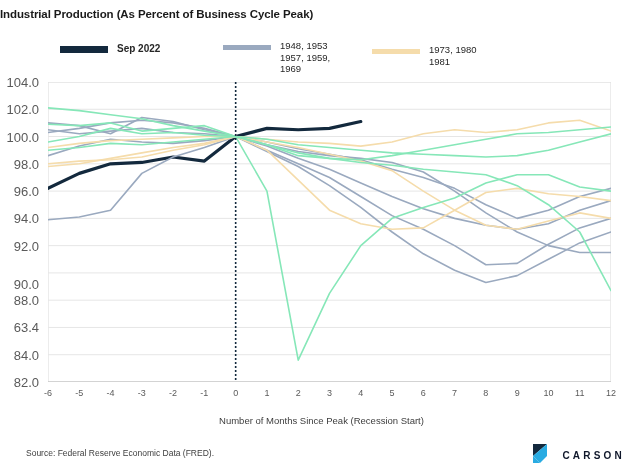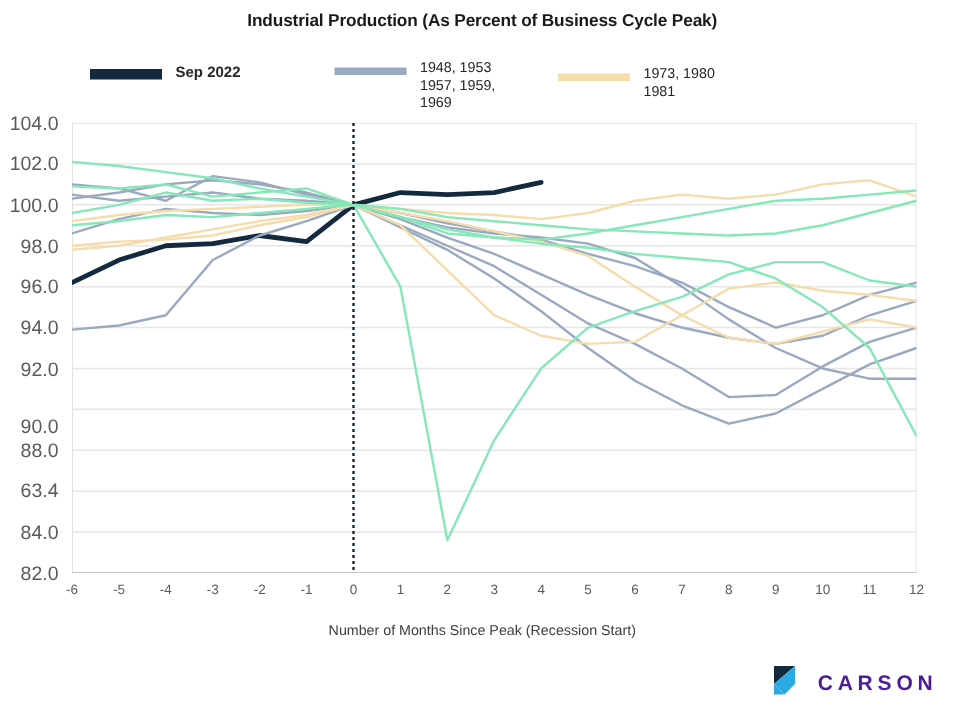--- a/index.html
+++ b/index.html
@@ -5,21 +5,21 @@
   html,body{margin:0;padding:0;}
   body{
     width:643px;height:471px;background:#ffffff;
     font-family:"Liberation Sans", sans-serif;
     color:#404040;overflow:hidden;position:relative;
   }
   #chart-root{position:absolute;inset:0;}
 
   .chart-title{
     position:absolute;left:0;top:8px;width:643px;
-    text-align:center;font-size:11.5px;font-weight:bold;color:#1a1a1a;
+    text-align:left;font-size:11.5px;font-weight:bold;color:#1a1a1a;
     letter-spacing:-0.1px;
   }
 
   
   .legend{position:absolute;left:60px;top:42px;width:575px;height:32px;}
   .legend-item{position:absolute;display:flex;align-items:flex-start;}
   .legend-swatch{width:48px;height:5px;border-radius:0;margin-top:5px;flex:0 0 auto;}
   .legend-swatch.thick{height:7px;margin-top:4px;}
   .legend-label{margin-left:9px;font-size:9.5px;line-height:11.5px;color:#262626;}
   .legend-label.bold{font-weight:bold;font-size:10px;line-height:13px;}
@@ -40,21 +40,21 @@
   .xlabels{position:absolute;left:48px;top:388px;width:563px;height:16px;}
   .xlabel{position:absolute;font-size:9px;color:#5a5a5a;transform:translateX(-50%);white-space:nowrap;}
 
   .xaxis-title{position:absolute;left:0;top:415px;width:643px;text-align:center;
                font-size:9.5px;color:#3d3d3d;}
 
   
   .source{position:absolute;left:26px;top:448px;font-size:8.5px;color:#3d3d3d;}
   .brand{position:absolute;right:18px;top:443px;display:flex;align-items:center;gap:9px;}
   .brand-mark{width:22px;height:24px;flex:0 0 auto;}
-  .brand-name{font-size:14px;font-weight:bold;letter-spacing:3.2px;color:#4c1d95;}
+  .brand-name{font-size:10px;font-weight:bold;letter-spacing:3.2px;color:#0f172a;}
 </style>
 </head>
 <body>
 
 <div id="chart-root">
 
   <div class="chart-title">Industrial Production (As Percent of Business Cycle Peak)</div>
 
   <div class="legend" id="legend">
       <div class="legend-item" id="li0" style="left: 0px; top: 0px;">
@@ -155,20 +155,21 @@
       <div class="xlabel" style="left: 406.611px;">7</div>
       <div class="xlabel" style="left: 437.889px;">8</div>
       <div class="xlabel" style="left: 469.167px;">9</div>
       <div class="xlabel" style="left: 500.444px;">10</div>
       <div class="xlabel" style="left: 531.722px;">11</div>
       <div class="xlabel" style="left: 563px;">12</div>
     </div>
 
   <div class="xaxis-title">Number of Months Since Peak (Recession Start)</div>
 
+  <div class="source">Source: Federal Reserve Economic Data (FRED).</div>
 
   <div class="brand">
     <svg class="brand-mark" viewBox="0 0 22 24">
       <polygon points="2,1 16,1 2,13" fill="#13293d"></polygon>
       <polygon points="2,13 16,1 16,13 9,20" fill="#29abe2"></polygon>
       <polygon points="2,13 9,20 2,20" fill="#29abe2"></polygon>
     </svg>
     <span class="brand-name">CARSON</span>
   </div>
 

